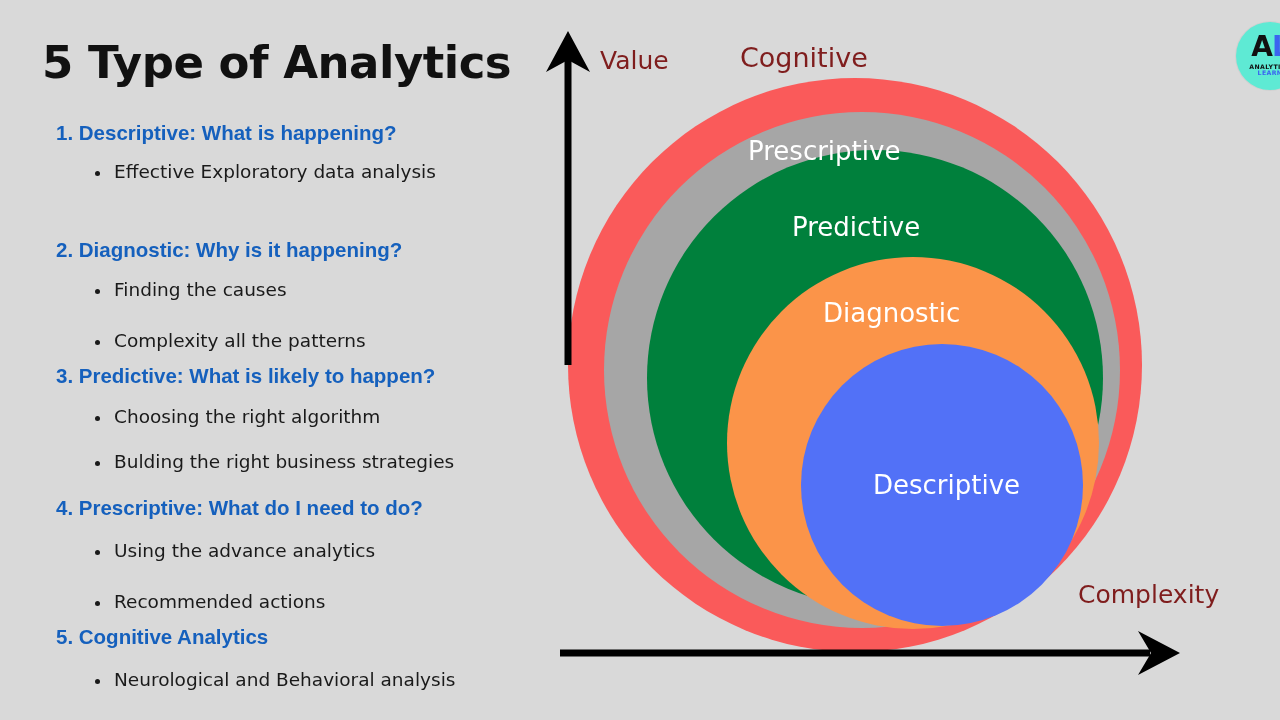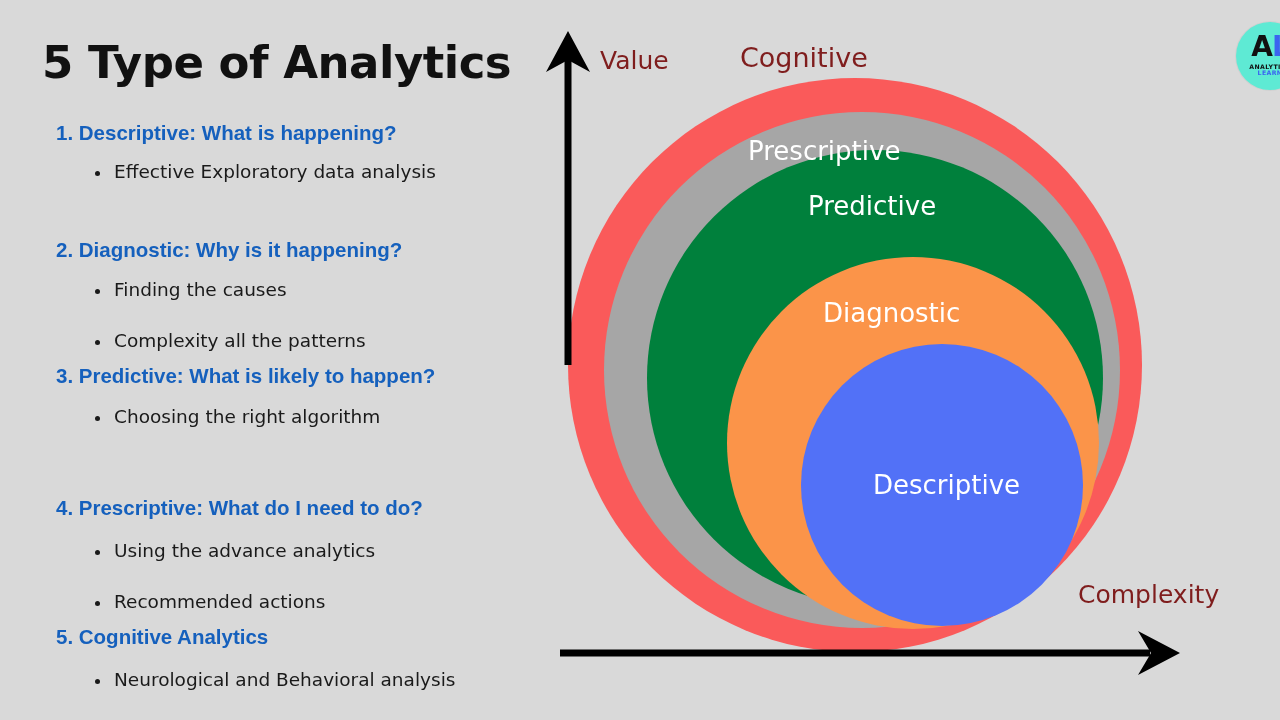--- a/index.html
+++ b/index.html
@@ -174,20 +174,21 @@
       <ul class="bullet-list" style="top:281px;">
         <li class="bullet-item" style="margin-bottom:32px;">Finding the causes</li>
         <li class="bullet-item">Complexity all the patterns</li>
       </ul>
     </div>
 
     <div class="section">
       <div class="section-heading" style="top:364px;">3. Predictive: What is likely to happen?</div>
       <ul class="bullet-list" style="top:408px;">
         <li class="bullet-item" style="margin-bottom:26px;">Choosing the right algorithm</li>
+        <li class="bullet-item">Bulding the right business strategies</li>
       </ul>
     </div>
 
     <div class="section">
       <div class="section-heading" style="top:496px;">4. Prescriptive: What do I need to do?</div>
       <ul class="bullet-list" style="top:542px;">
         <li class="bullet-item" style="margin-bottom:32px;">Using the advance analytics</li>
         <li class="bullet-item"> Recommended actions</li>
       </ul>
     </div>
@@ -210,21 +211,21 @@
     <div class="ring" style="left:107px; top:150px; width:456px; height:456px; background:#00803c;"></div>
 
     <div class="ring" style="left:187px; top:257px; width:372px; height:372px; background:#fb9449;"></div>
 
     <div class="ring" style="left:261px; top:344px; width:282px; height:282px; background:#5271f7;"></div>
 
     <div class="axis-label" id="cognitive-label" style="left:200px; top:42px;">Cognitive</div>
 
     <div class="ring-label" style="left:208px; top:136px;">Prescriptive</div>
 
-    <div class="ring-label" style="left:252px; top:191px;margin-left:16px;">Predictive</div>
+    <div class="ring-label" style="left:252px; top:212px;">Predictive</div>
 
     <div class="ring-label" style="left:283px; top:298px;">Diagnostic</div>
 
     <div class="ring-label" style="left:333px; top:470px;">Descriptive</div>
 
     <svg width="740" height="720" viewBox="0 0 740 720" style="position:absolute; left:0; top:0; pointer-events:none;">
 
       <g>
         <path d="M 28 365 L 28 52" stroke="#000000" stroke-width="7" fill="none"></path>
         <path d="M 28 31 L 50 72 L 28 60 L 6 72 Z" fill="#000000"></path>

